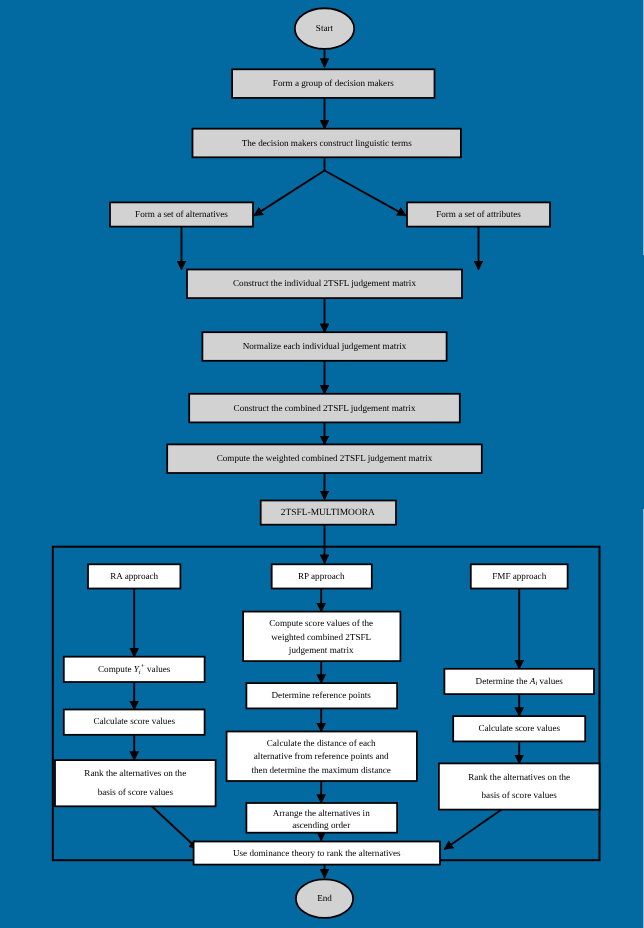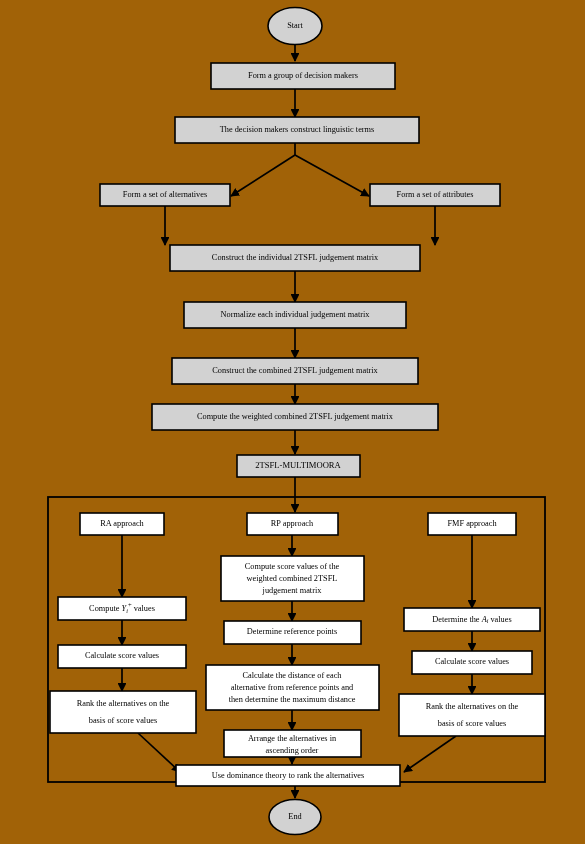--- a/index.html
+++ b/index.html
@@ -4,21 +4,21 @@
 <style>
   html, body {
     margin: 0;
     padding: 0;
     background: #ffffff;
   }
   #stage {
     position: relative;
     width: 585px;
     height: 844px;
-    background: #a16207;
+    background: #0369a1;
     font-family: "Liberation Serif", "DejaVu Serif", serif;
     overflow: hidden;
   }
   svg.flow {
     display: block;
     width: 585px;
     height: 844px;
   }
   .nodebox {
     stroke: #000000;

